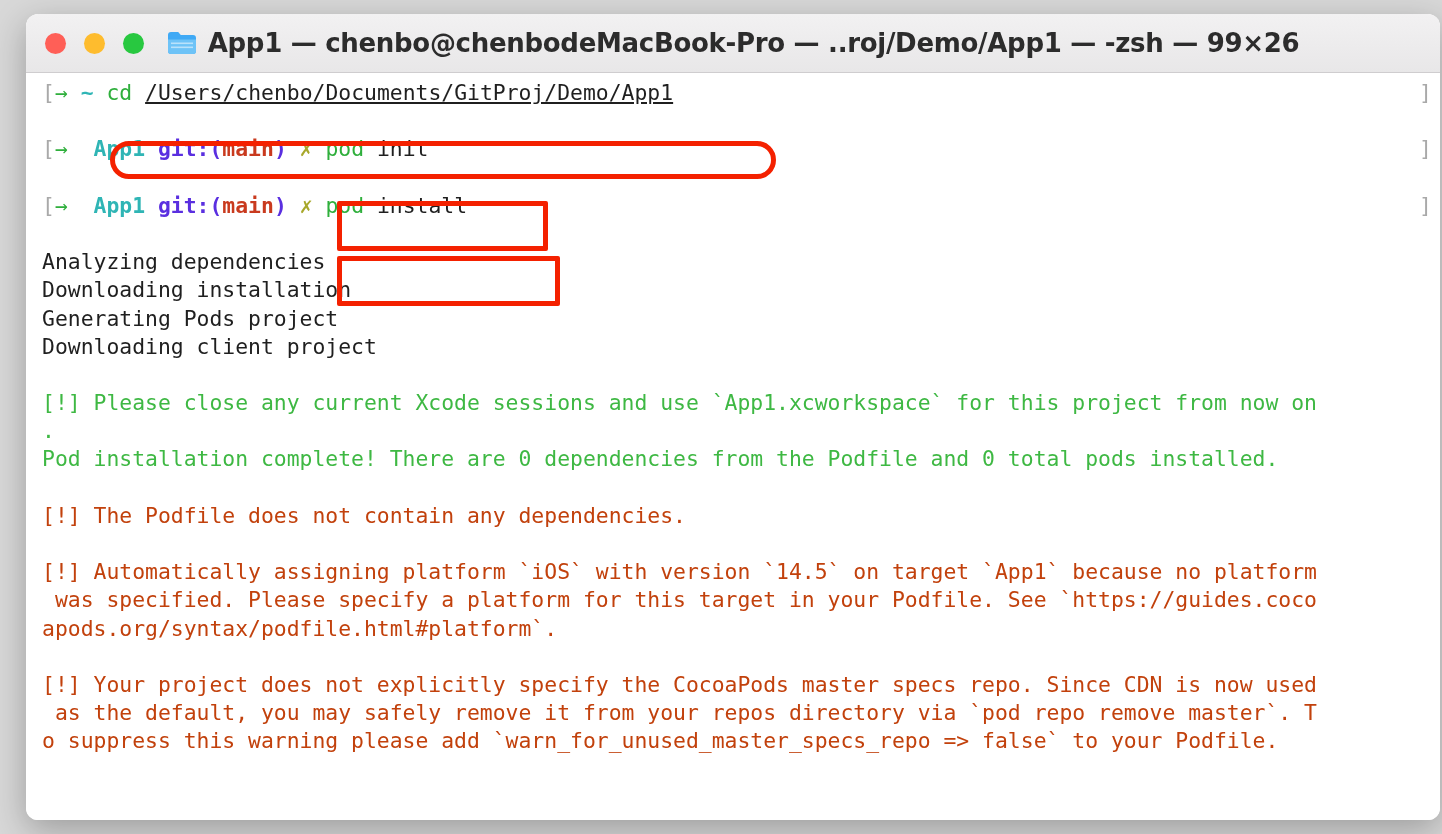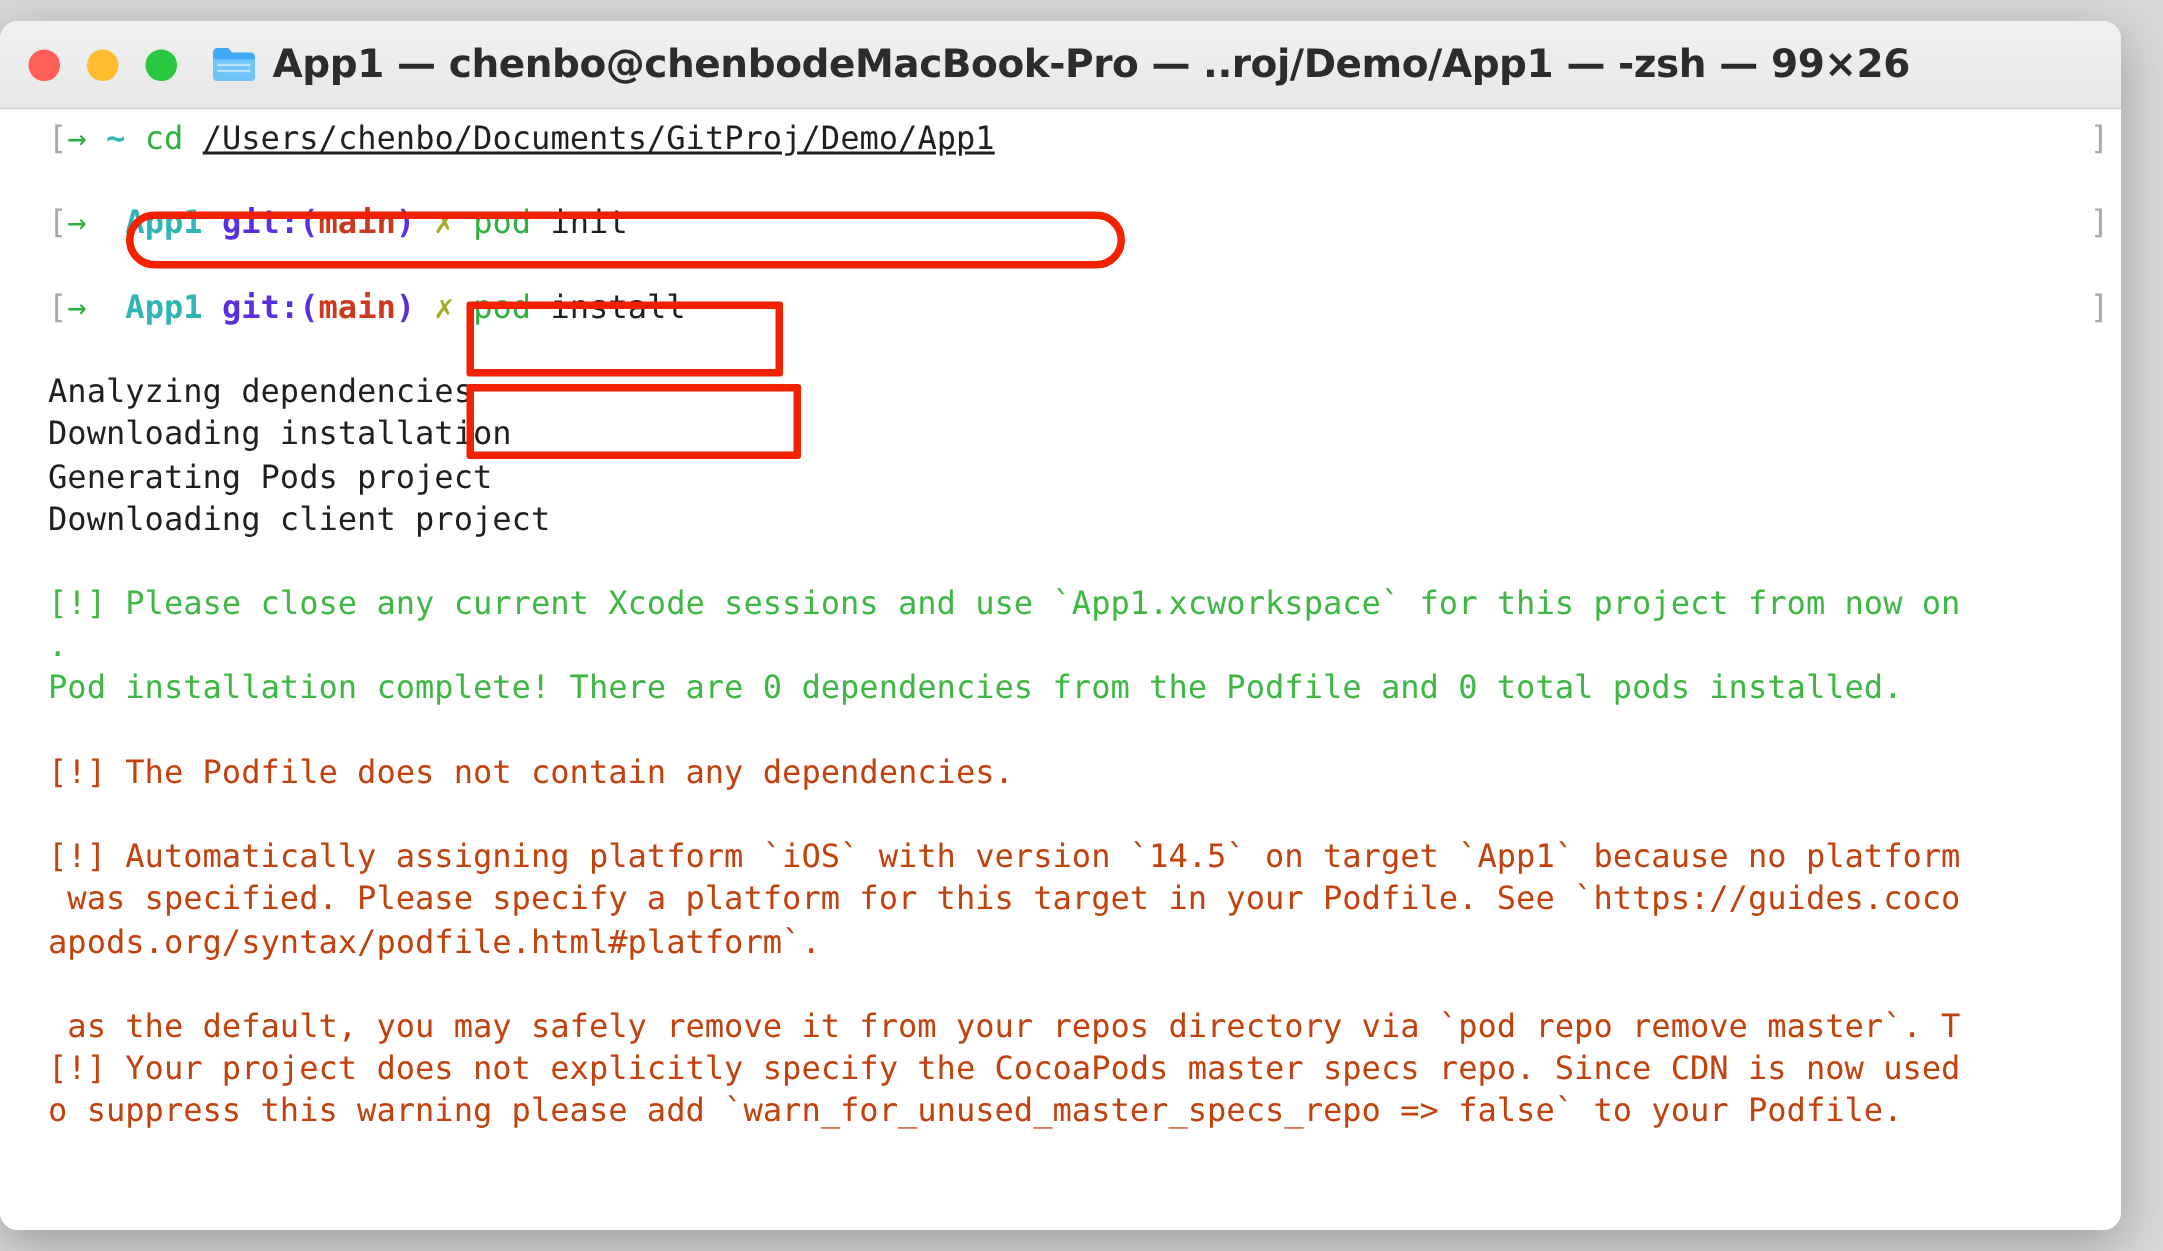--- a/index.html
+++ b/index.html
@@ -8,21 +8,21 @@
     background: #d8d8d8;
     width: 1442px;
     height: 834px;
     overflow: hidden;
     font-family: "DejaVu Sans Mono", monospace;
   }
 
   
   #terminal-window {
     position: absolute;
-    left: 0;
+    left: 26px;
     top: 14px;
     width: 1414px;
     height: 806px;
     background: #ffffff;
     border-radius: 12px;
     box-shadow: 0 10px 34px rgba(0,0,0,0.28);
     overflow: hidden;
     display: flex;
     flex-direction: column;
   }
@@ -84,21 +84,21 @@
     overflow: hidden;
     font-family: "DejaVu Sans Mono", monospace;
     font-size: 21.4px;
     line-height: 28.2px;
     color: #1f1f1f;
     padding: 6px 0 0 0;
   }
 
   .line {
     white-space: pre;
-    padding-left: 32px;
+    padding-left: 16px;
     padding-right: 8px;
     position: relative;
     height: 28.2px;
   }
   .line.blank { color: transparent; }
 
   
   .c-bracket { color: #a9a9a9; }
   .c-arrow   { color: #2faf3c; }
   .c-cyan    { color: #2fb5b5; font-weight: bold; }
@@ -209,22 +209,22 @@
     <div class="line c-yellow">[!] The Podfile does not contain any dependencies.</div>
 
     <div class="line blank"> </div>
 
     <div class="line c-yellow">[!] Automatically assigning platform `iOS` with version `14.5` on target `App1` because no platform</div>
     <div class="line c-yellow"> was specified. Please specify a platform for this target in your Podfile. See `https://guides.coco</div>
     <div class="line c-yellow">apods.org/syntax/podfile.html#platform`.</div>
 
     <div class="line blank"> </div>
 
+    <div class="line c-yellow">[!] Your project does not explicitly specify the CocoaPods master specs repo. Since CDN is now used</div>
     <div class="line c-yellow"> as the default, you may safely remove it from your repos directory via `pod repo remove master`. T</div>
-    <div class="line c-yellow">[!] Your project does not explicitly specify the CocoaPods master specs repo. Since CDN is now used</div>
     <div class="line c-yellow">o suppress this warning please add `warn_for_unused_master_specs_repo =&gt; false` to your Podfile.</div>
 
 
     <div class="annot" id="annot-cd"></div>
     <div class="annot" id="annot-pod-init"></div>
     <div class="annot" id="annot-pod-install"></div>
 
   </div>
 </div>
 

